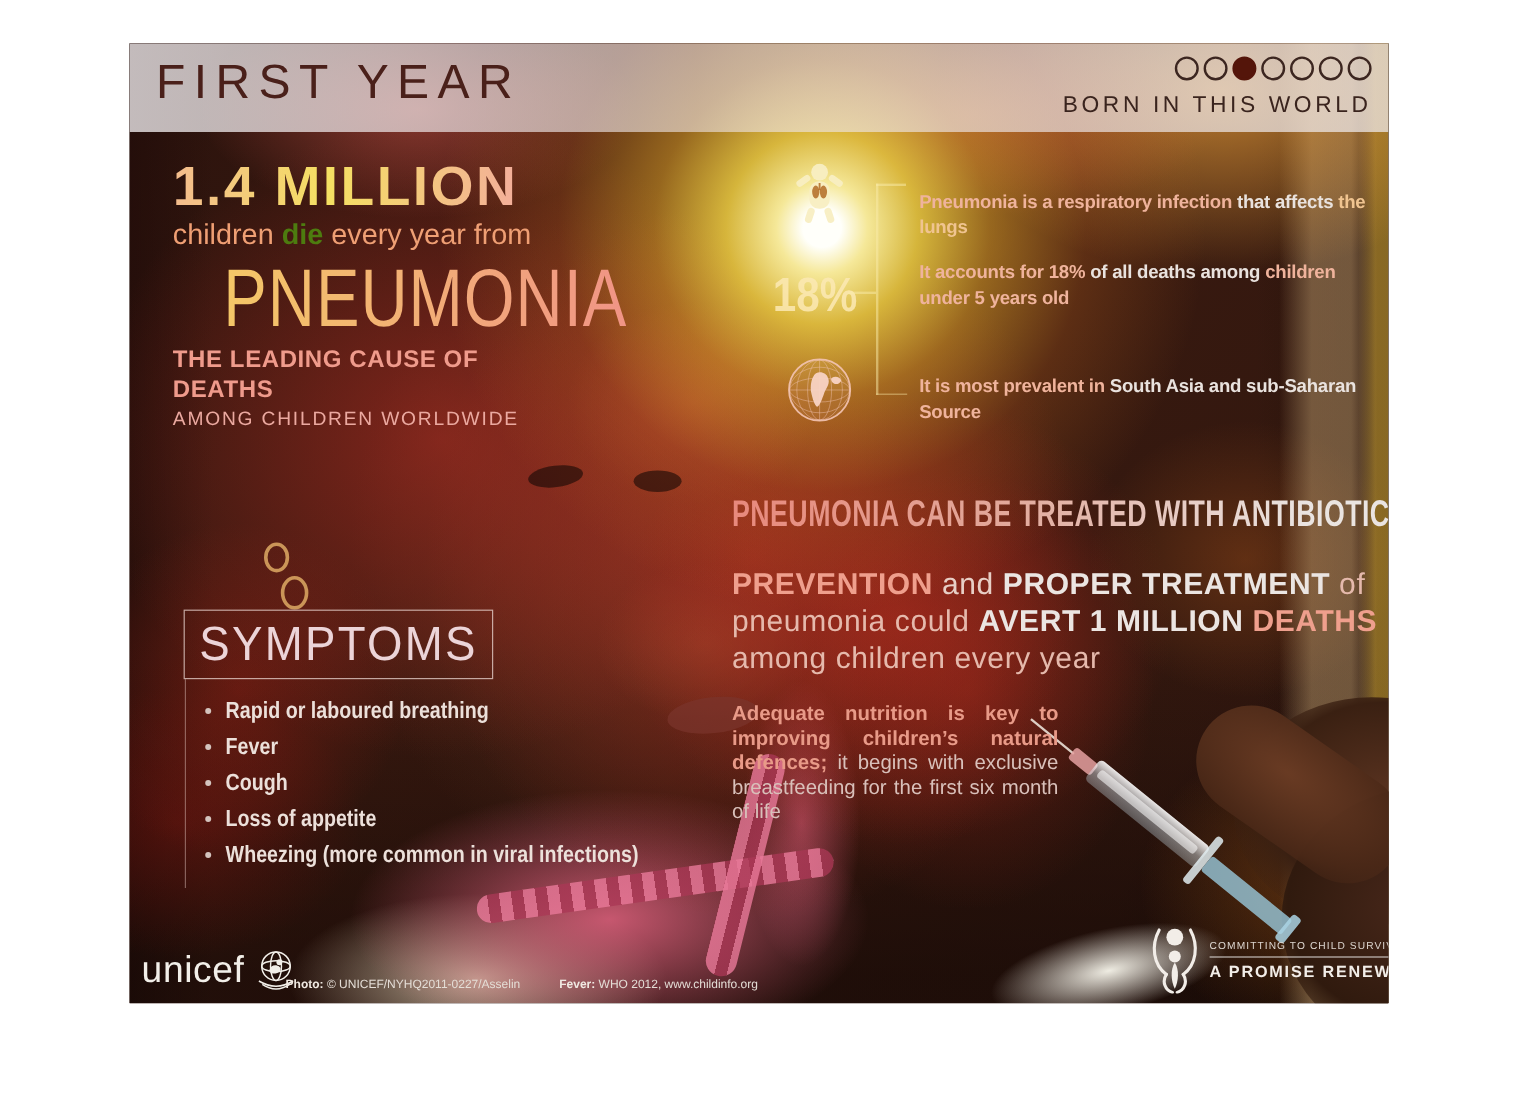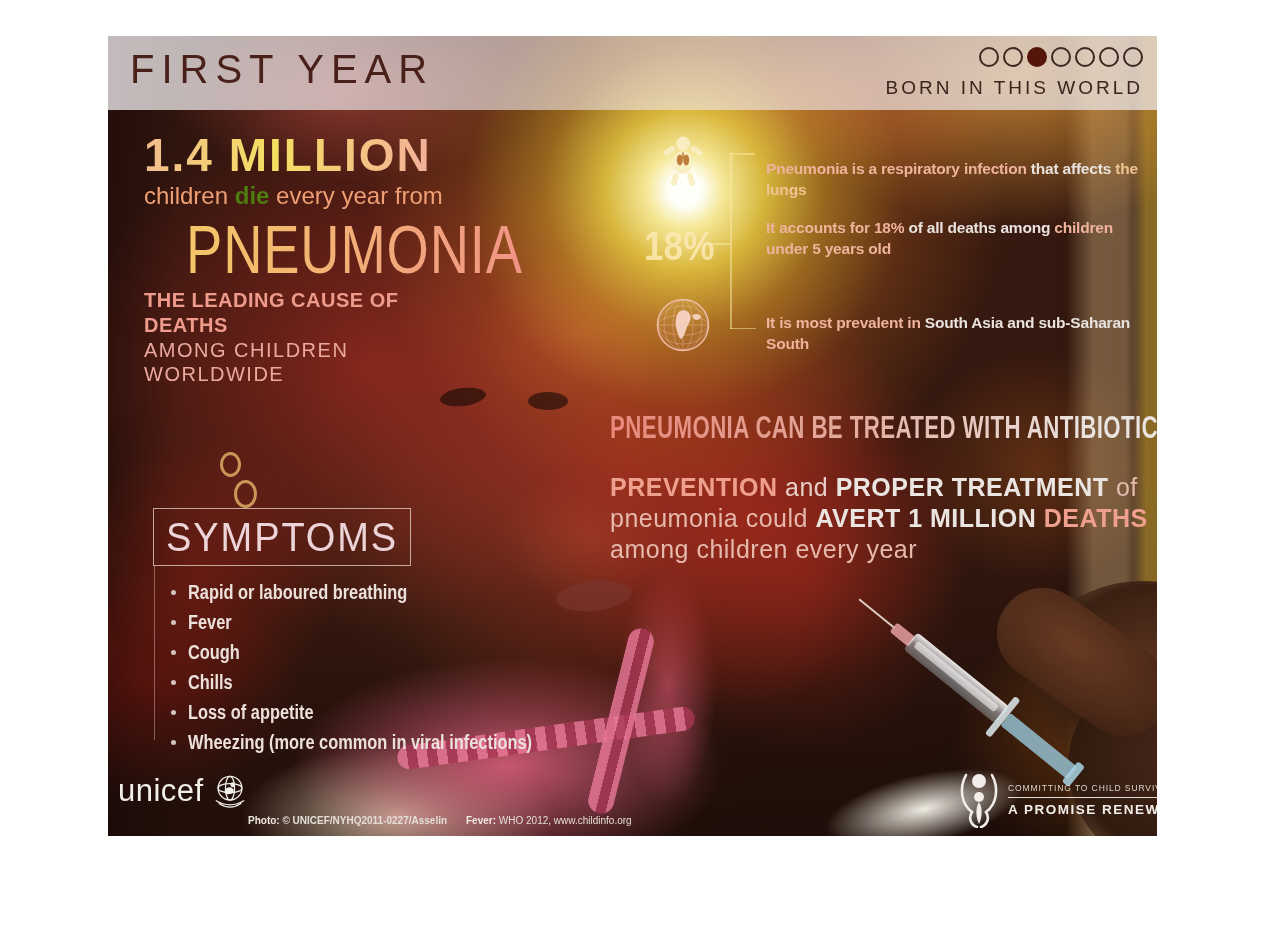--- a/index.html
+++ b/index.html
@@ -79,21 +79,21 @@
   .headline{position:absolute;left:36px;top:94px;width:332px;text-align:left;}
   .hl-stat{font-size:46px;line-height:50px;font-weight:700;letter-spacing:2px;display:inline-block;
     background:linear-gradient(90deg,#f3bc8e,#f5e062 45%,#f3ae9b);-webkit-background-clip:text;background-clip:text;color:transparent;}
   .hl-line2{font-size:24px;line-height:32px;color:#ef9f74;}
   .hl-line2 b{color:#4d7c0f;}
   .hl-disease{margin-top:2px;}
   .hl-disease span{display:inline-block;transform:scaleX(0.8);transform-origin:50% 50%;
     font-size:68px;line-height:70px;letter-spacing:1px;
     background:linear-gradient(90deg,#f4c767,#f09486);-webkit-background-clip:text;background-clip:text;color:transparent;}
   .hl-sub1{margin-top:4px;font-size:20px;line-height:25px;font-weight:700;color:#ef9b8c;letter-spacing:0.5px;}
-  .hl-sub2{font-size:20px;line-height:24px;color:#eba9a0;letter-spacing:1.5px;}
+  .hl-sub2{font-size:16px;line-height:24px;color:#eba9a0;letter-spacing:1.5px;}
   
   .baby-icon{position:absolute;left:552px;top:100px;}
   .stat18{position:absolute;left:536px;top:188px;font-size:40px;font-weight:700;
     color:rgba(252,233,180,0.85);display:inline-block;transform:scaleX(0.88);transform-origin:0 0;}
   .globe-icon{position:absolute;left:548px;top:262px;}
   .bracket{position:absolute;background:rgba(250,235,170,0.5);}
   .fact{position:absolute;left:658px;width:380px;font-size:15.5px;line-height:21px;font-weight:700;letter-spacing:-0.2px;}
   .seg-s{color:#efb39c;} .seg-w{color:#e9e2de;} .seg-y{color:#f0c490;}
   
   .treat-title{position:absolute;left:502px;top:374px;white-space:nowrap;}
@@ -109,25 +109,25 @@
   .sym-box{position:absolute;left:45px;top:472px;width:258px;height:58px;border:1px solid rgba(235,215,210,0.75);
     display:flex;align-items:center;justify-content:center;box-sizing:border-box;}
   .sym-box span{display:inline-block;transform:scaleX(0.95);font-size:40px;letter-spacing:2px;color:#ecd4d8;}
   .sym-rail{position:absolute;left:46px;top:530px;width:1px;height:174px;background:rgba(225,195,188,0.45);}
   .sym-list{position:absolute;left:56px;top:542px;width:340px;list-style:none;margin:0;padding:0;}
   .sym-list li{position:relative;padding-left:24px;line-height:29px;}
   .sym-list li::before{content:'';position:absolute;left:7px;top:12px;width:5px;height:5px;border-radius:50%;background:#d4c4be;}
   .sym-list li span{display:inline-block;transform:scaleX(0.84);transform-origin:0 50%;
     font-size:19.5px;font-weight:700;color:#ece0da;white-space:nowrap;}
   
-  .unicef{position:absolute;left:10px;top:736px;display:flex;align-items:center;gap:7px;}
+  .unicef{position:absolute;left:10px;top:753px;display:flex;align-items:center;gap:7px;}
   .unicef .word{font-size:31px;color:#f2efe9;letter-spacing:0.5px;}
   .credit{position:absolute;top:779px;font-size:10px;color:#e4ddd6;}
   .credit b{color:#f0e9e2;}
-  .photo-credit{left:140px;font-weight:bold;} .source-credit{left:358px;}
+  .photo-credit{left:130px;} .source-credit{left:358px;}
   .promise{position:absolute;left:850px;top:736px;display:flex;align-items:center;gap:8px;}
   .promise-text{display:flex;flex-direction:column;}
   .promise-l1{font-size:8.5px;letter-spacing:0.9px;color:#ddd6d0;padding-bottom:4px;
     border-bottom:1px solid rgba(255,255,255,0.85);white-space:nowrap;}
   .promise-l2{margin-top:4px;font-size:13.5px;font-weight:700;letter-spacing:1.5px;color:#f2ede8;white-space:nowrap;}
 </style>
 </head>
 <body>
 
 <div id="poster">
@@ -213,37 +213,39 @@
   <div class="bracket" style="left:598px;top:207px;width:24px;height:1.5px;"></div>
   <div class="bracket" style="left:622px;top:291.5px;width:26px;height:1.5px;"></div>
 
   <div class="fact" style="top:122px;">
     <span class="seg-s">Pneumonia is a respiratory infection </span><span class="seg-w">that affects</span><span class="seg-y"> the lungs</span>
   </div>
   <div class="fact" style="top:181px;">
     <span class="seg-s">It accounts for 18% </span><span class="seg-w">of all deaths among</span><span class="seg-s"> children under 5 years old</span>
   </div>
   <div class="fact" style="top:276px;">
-    <span class="seg-s">It is most prevalent in </span><span class="seg-w">South Asia and sub-Saharan</span><span class="seg-s"> South</span>
+    <span class="seg-s">It is most prevalent in </span><span class="seg-w">South Asia and sub-Saharan</span><span class="seg-s"> Source</span>
   </div>
 
   <div class="treat-title"><span>PNEUMONIA CAN BE TREATED WITH ANTIBIOTICS</span></div>
   <div class="prevention">
     <span class="p-bs">PREVENTION</span><span class="p-rl"> and </span><span class="p-bw">PROPER TREATMENT</span><span class="p-rp"> of pneumonia could </span><span class="p-bw">AVERT 1 MILLION </span><span class="p-bs">DEATHS</span><span class="p-rp"> among children every year</span>
+  </div>
+  <div class="nutrition">
+    <span class="n-b">Adequate nutrition is key to improving children’s natural defences;</span><span class="n-r"> it begins with exclusive breastfeeding for the first six month of life</span>
   </div>
 
   <div class="sym-box">
     <span>SYMPTOMS</span>
   </div>
   <div class="sym-rail"></div>
   <ul class="sym-list">
     <li><span>Rapid or laboured breathing</span></li>
     <li><span>Fever</span></li>
     <li><span>Cough</span></li>
-    <li><span>Chills</span></li>
     <li><span>Loss of appetite</span></li>
     <li><span>Wheezing (more common in viral infections)</span></li>
   </ul>
 
   <div class="unicef">
     <span class="word">unicef</span>
     <svg width="38" height="38" viewBox="0 0 40 40">
       <g fill="none" stroke="#f2efe9" stroke-width="1.3">
         <circle cx="20" cy="17" r="12.5"></circle>
         <ellipse cx="20" cy="17" rx="12.5" ry="4.8"></ellipse>

